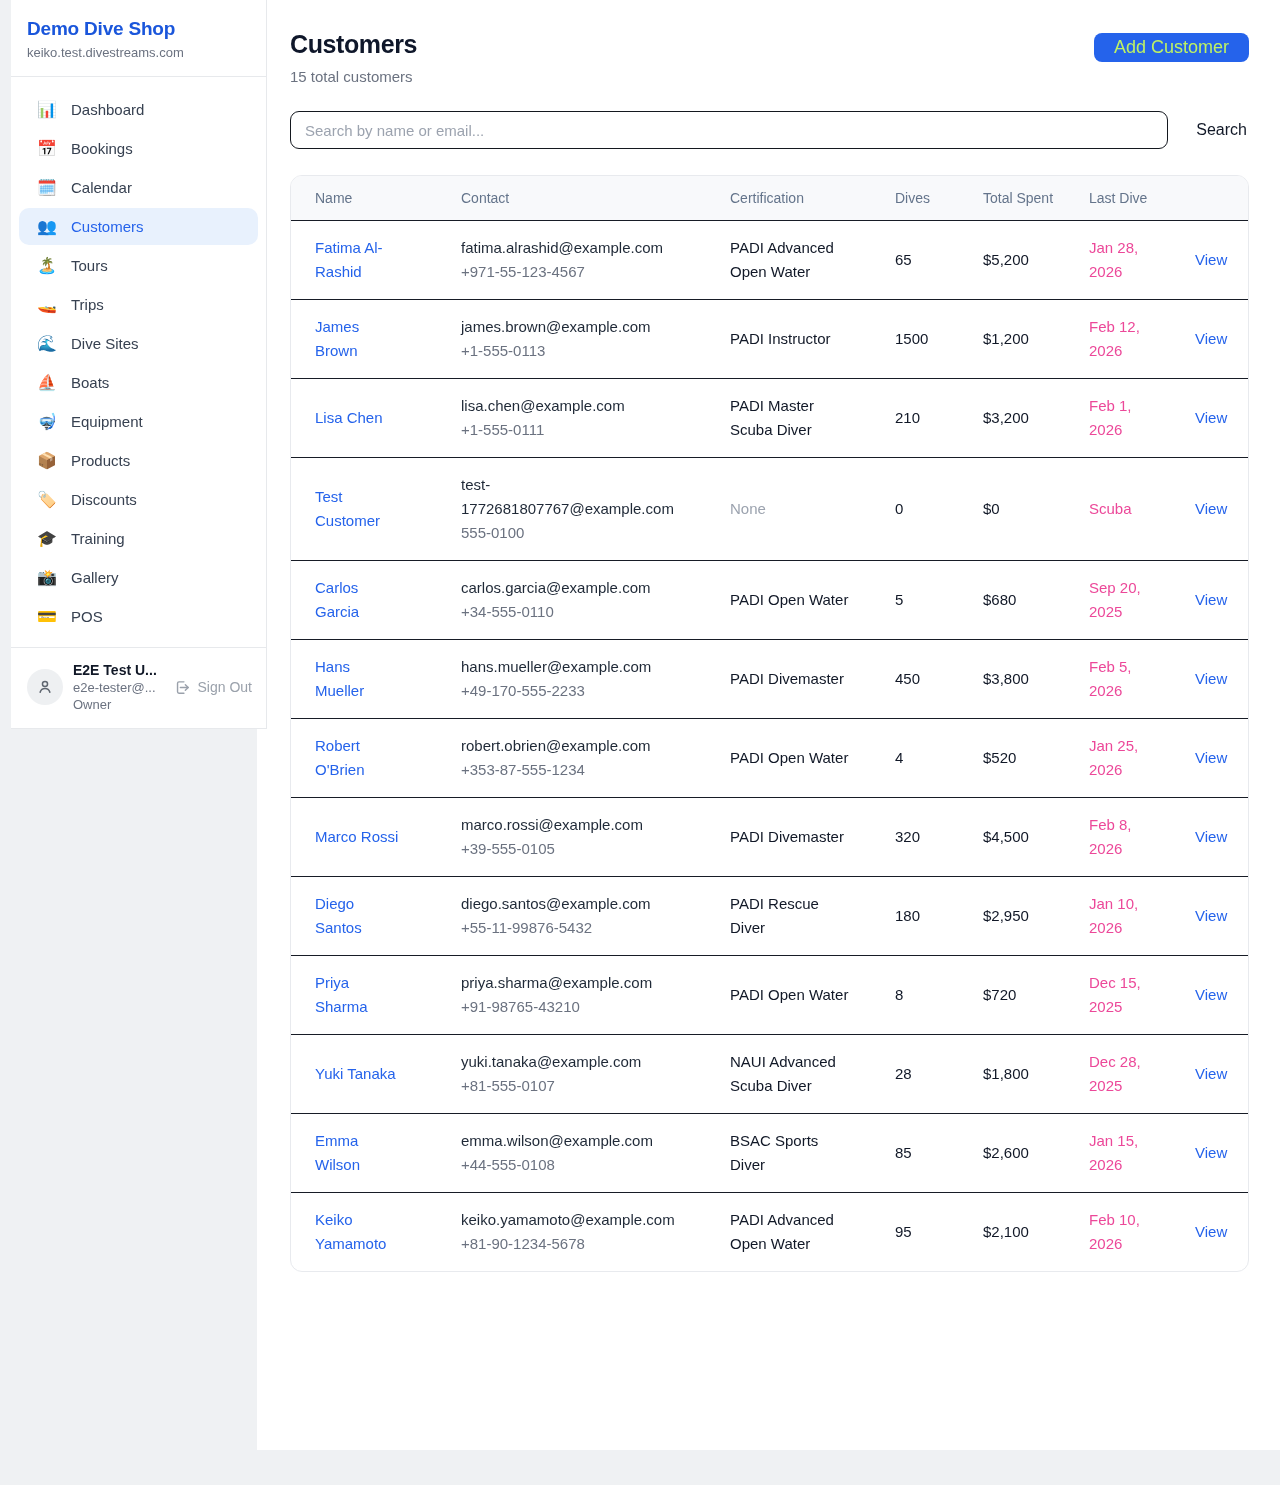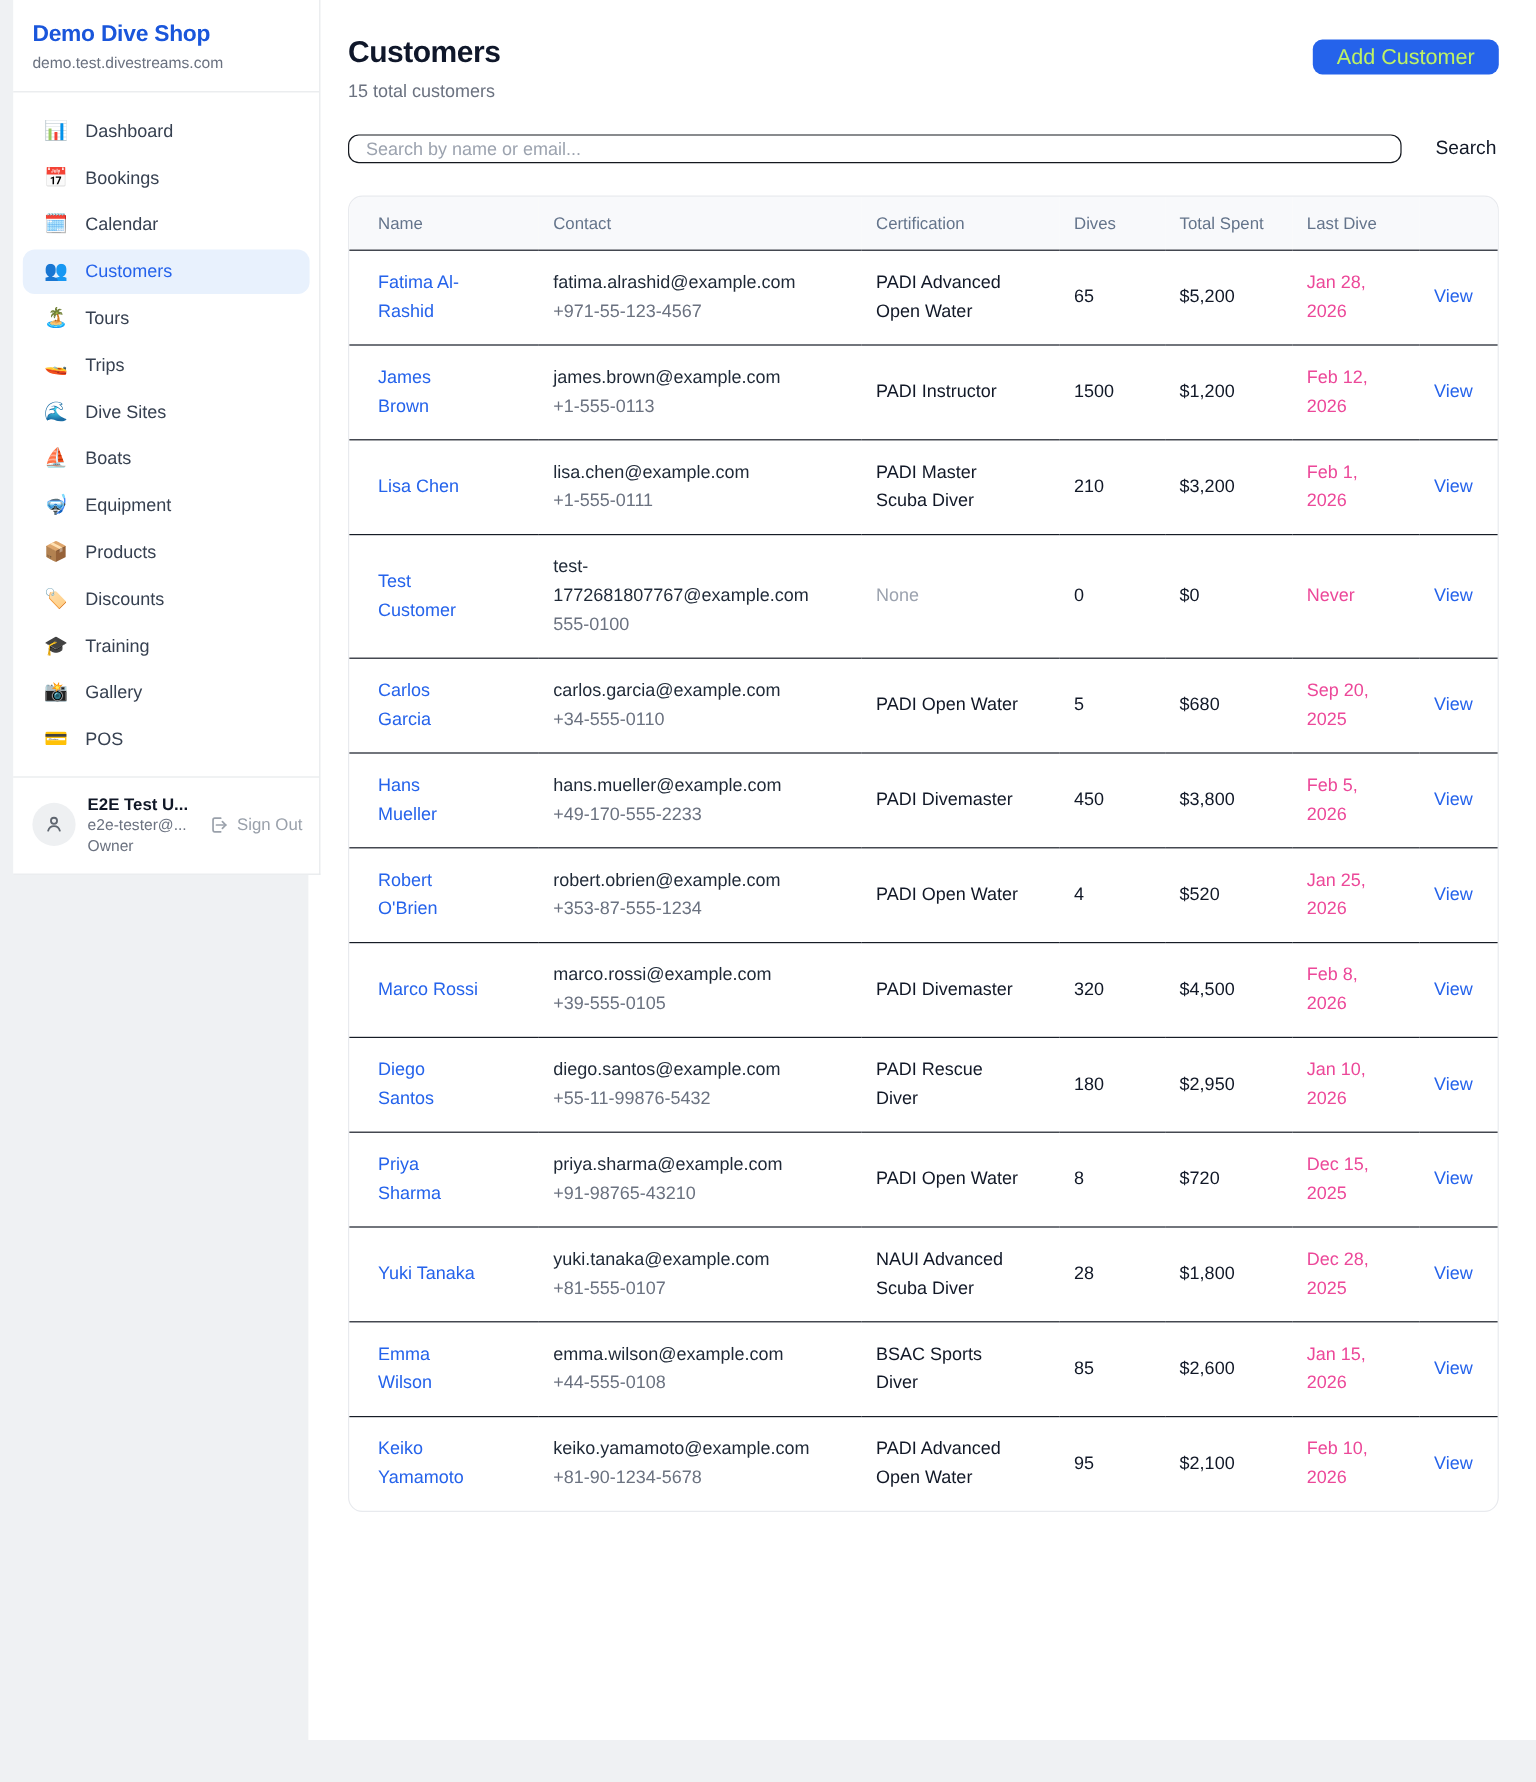--- a/index.html
+++ b/index.html
@@ -61,21 +61,21 @@
   .page-header { display:flex; justify-content:space-between; align-items:flex-start; margin-bottom:26px; }
   .page-title { font-size:25px; font-weight:700; color:#0f172a; letter-spacing:-0.4px; }
   .page-subtitle { font-size:15px; color:#6b7280; margin-top:9px; }
   .btn-primary {
     background:#2563eb; color:#bef264; border:none; border-radius:8px;
     font-size:18px; font-weight:500; padding:4px 20px; cursor:pointer;
     font-family:inherit; margin-top:3px;
   }
   .search-row { display:flex; align-items:center; gap:26px; margin-bottom:26px; }
   .search-input {
-    flex:1; height:24px; border:1.5px solid #14181f; border-radius:9px;
+    flex:1; height:38px; border:1.5px solid #14181f; border-radius:9px;
     padding:0 14px; font-size:15px; font-family:inherit; color:#111827;
     background:#ffffff; outline:none;
   }
   .search-input::placeholder { color:#9ca3af; }
   .search-btn {
     background:none; border:none; font-size:16px; color:#111827;
     font-family:inherit; cursor:pointer; padding:4px 2px;
   }
 
   
@@ -116,21 +116,21 @@
   .phone { color:#6b7280; }
   .cell-date, .muted { color:#ec4899; }
   .cert-none { color:#9ca3af; }
 </style>
 </head>
 <body>
 
 <aside class="sidebar">
   <div class="brand">
     <div class="brand-name">Demo Dive Shop</div>
-    <div class="brand-domain">demo.test.divestreams.com</div>
+    <div class="brand-domain">keiko.test.divestreams.com</div>
   </div>
   <nav class="nav" id="nav">
   <div class="nav-item">
     <span class="nav-icon">📊</span>
     <span class="nav-label">Dashboard</span>
   </div>
 
   <div class="nav-item">
     <span class="nav-icon">📅</span>
     <span class="nav-label">Bookings</span>
@@ -297,21 +297,21 @@
 
   <tr>
     <td class="p-name"><a href="#" class="name-link">Test Customer</a></td>
     <td class="p-contact">
       <div class="email">test-1772681807767@example.com</div>
       <div class="phone">555-0100</div>
     </td>
     <td class="p-cert cert-none">None</td>
     <td>0</td>
     <td class="p-spent">$0</td>
-    <td class="p-date cell-date">Never</td>
+    <td class="p-date cell-date">Scuba</td>
     <td><a href="#" class="view-link">View</a></td>
   </tr>
 
   <tr>
     <td class="p-name"><a href="#" class="name-link">Carlos Garcia</a></td>
     <td class="p-contact">
       <div class="email">carlos.garcia@example.com</div>
       <div class="phone">+34-555-0110</div>
     </td>
     <td class="p-cert">PADI Open Water</td>

